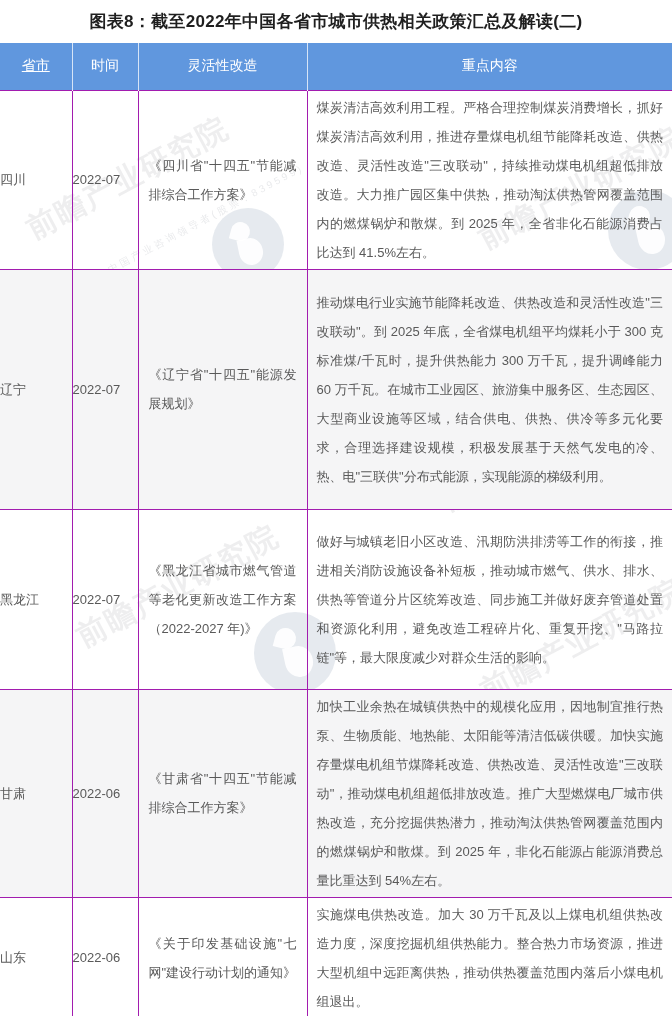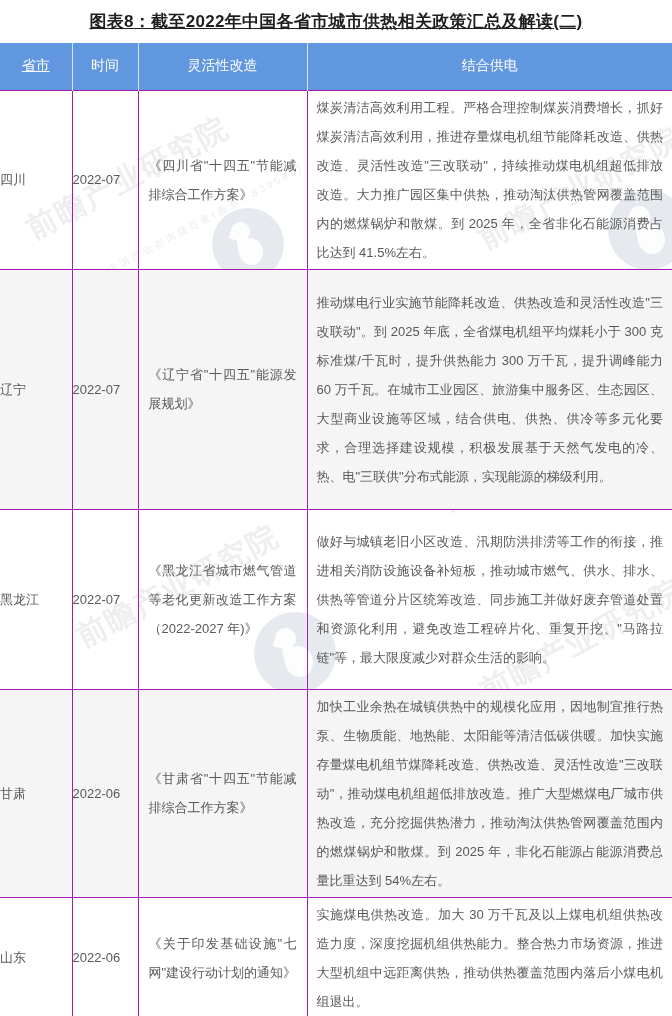--- a/index.html
+++ b/index.html
@@ -9,21 +9,21 @@
     width:672px; height:1016px;
     background:#ffffff;
     font-family:"Liberation Sans","DejaVu Sans",sans-serif;
     overflow:hidden;
   }
   .chart-title {
     height:43px;
     display:flex; align-items:center; justify-content:center;
     font-size:17px; font-weight:bold; color:#1f1f1f;
     letter-spacing:0.3px;
-    position:relative; z-index:2;text-decoration:underline;
+    position:relative; z-index:2;
   }
   table.policy-table {
     width:672px;
     border-collapse:collapse;
     table-layout:fixed;
     position:relative; z-index:2;
   }
   col.c-province { width:72px; }
   col.c-time     { width:66px; }
   col.c-policy   { width:169px; }
@@ -134,21 +134,21 @@
       <col class="c-province">
         <col class="c-time">
         <col class="c-policy">
         <col class="c-content">
     </colgroup>
     <thead>
       <tr>
         <th>省市</th>
         <th>时间</th>
         <th>灵活性改造</th>
-        <th>结合供电</th>
+        <th>重点内容</th>
       </tr>
     </thead>
     <tbody>
       <tr>
         <td class="cell-province">四川</td>
         <td class="cell-time">2022-07</td>
         <td class="cell-policy">《四川省"十四五"节能减排综合工作方案》</td>
         <td class="cell-content">煤炭清洁高效利用工程。严格合理控制煤炭消费增长，抓好煤炭清洁高效利用，推进存量煤电机组节能降耗改造、供热改造、灵活性改造"三改联动"，持续推动煤电机组超低排放改造。大力推广园区集中供热，推动淘汰供热管网覆盖范围内的燃煤锅炉和散煤。到 2025 年，全省非化石能源消费占比达到 41.5%左右。</td>
       </tr>
       <tr>

